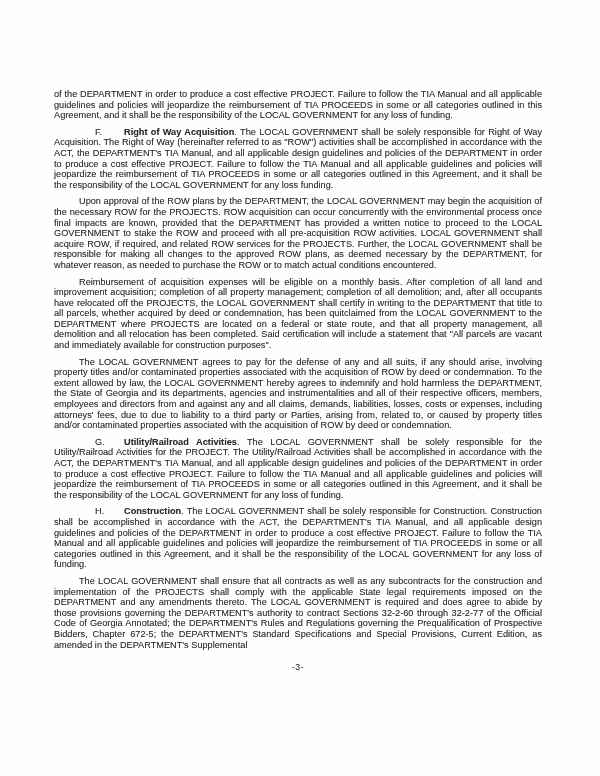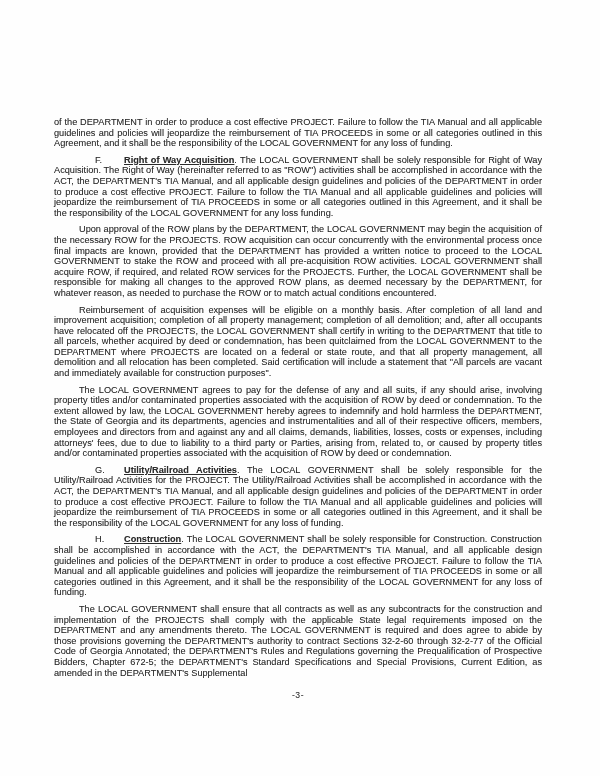--- a/index.html
+++ b/index.html
@@ -8,41 +8,40 @@
     background: #ffffff;
     width: 600px;
     height: 776px;
     overflow: hidden;
   }
   .page {
     box-sizing: border-box;
     width: 600px;
     height: 776px;
     background: #fefefe;
-    padding: 117px 58px 0 54px;
+    padding: 89px 58px 0 54px;
     font-family: "Liberation Sans", sans-serif;
     font-size: 9.2px;
     line-height: 10.6px;
     color: #2b2b2b;
     text-shadow: 0 0 0.4px rgba(40,40,40,0.35);
   }
   .para {
     margin: 0 0 6px 0;
     text-align: justify;
   }
   .para.indent { text-indent: 25px; }
   .para.section { text-indent: 41px; }
   .letter {
     display: inline-block;
     width: 29px;
     text-indent: 0;
   }
   .heading {
     font-weight: bold;
-    text-decoration: underline;
   }
   .ital { }
   .pagenum {
     margin-top: 12px;
     text-align: center;
     font-size: 8.6px;
     color: #3a3a3a;
     letter-spacing: 0.5px;
   }
 </style>

